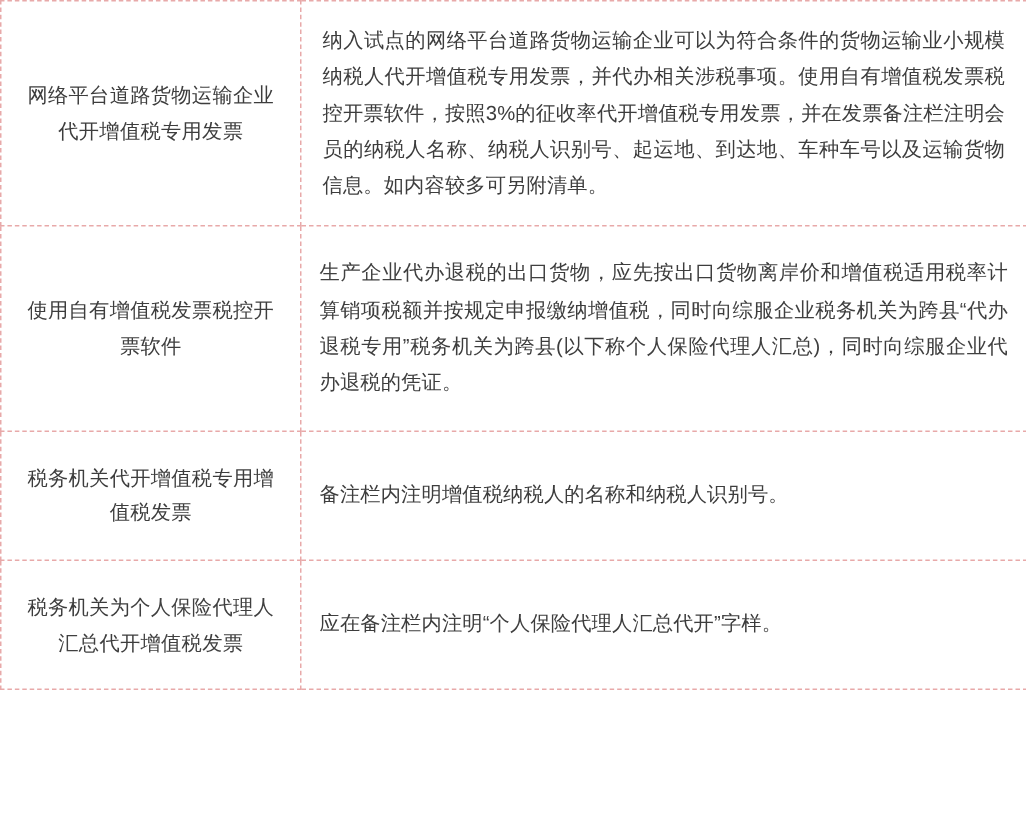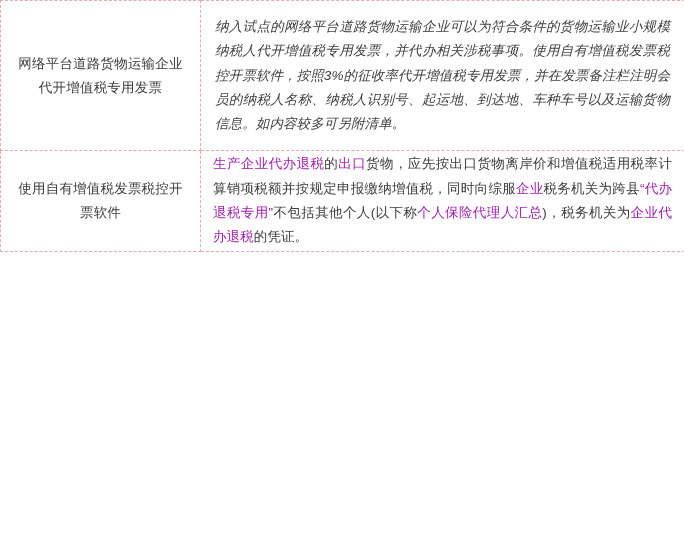--- a/index.html
+++ b/index.html
@@ -21,53 +21,61 @@
   }
   table.doc-table {
     width: 684px;
     border-collapse: collapse;
     table-layout: fixed;
   }
   table.doc-table td {
     border: 1px dashed #e8a9a9;
     vertical-align: middle;
     background: #ffffff;
-    padding: 1px 12px;
+    padding: 19px 12px;
     box-sizing: border-box;
   }
   td.col-left {
     width: 200px;
     text-align: center;
     font-size: 13.5px;
     line-height: 1.75;
     color: #3d3d3d;
     letter-spacing: 0.2px;
   }
   td.col-right {
     width: 484px;
     text-align: justify;
     font-size: 13.5px;
     line-height: 1.8;
     color: #3d3d3d;
     letter-spacing: 0.1px;
   }
   .hl {
-    color: #a21caf;
+    color: #404040;
   }
-  .row-1 .col-right { padding: 14px 14px; font-style: italic; }
+  .row-1 .col-right { padding: 14px 14px; }
 </style>
 </head>
 <body>
 
 <div class="table-wrap">
   <table class="doc-table">
     <tbody>
       <tr class="row-1">
         <td class="col-left">网络平台道路货物运输企业代开增值税专用发票</td>
         <td class="col-right"><span>纳入试点的网络平台道路货物运输企业可以为符合条件的货物运输业小规模纳税人代开增值税专用发票，并代办相关涉税事项。使用自有增值税发票税控开票软件，按照3%的征收率代开增值税专用发票，并在发票备注栏注明会员的纳税人名称、纳税人识别号、起运地、到达地、车种车号以及运输货物信息。如内容较多可另附清单。</span></td>
       </tr>
       <tr class="row-2">
         <td class="col-left">使用自有增值税发票税控开票软件</td>
-        <td class="col-right"><span class="hl">生产企业代办退税</span><span>的</span><span class="hl">出口</span><span>货物，应先按出口货物离岸价和增值税适用税率计算销项税额并按规定申报缴纳增值税，同时向综服</span><span class="hl">企业</span><span>税务机关为跨县</span><span class="hl">“代办退税专用”</span><span>不包括其他个人(以下称</span><span class="hl">个人保险代理人汇总</span><span>)，税务机关为</span><span class="hl">企业代办退税</span><span>的凭证。</span></td>
+        <td class="col-right"><span class="hl">生产企业代办退税</span><span>的</span><span class="hl">出口</span><span>货物，应先按出口货物离岸价和增值税适用税率计算销项税额并按规定申报缴纳增值税，同时向综服</span><span class="hl">企业</span><span>税务机关为跨县</span><span class="hl">“代办退税专用”</span><span>税务机关为跨县(以下称</span><span class="hl">个人保险代理人汇总</span><span>)，同时向综服</span><span class="hl">企业代办退税</span><span>的凭证。</span></td>
+      </tr>
+      <tr class="row-3">
+        <td class="col-left">税务机关代开增值税专用增值税发票</td>
+        <td class="col-right"><span>备注栏内注明增值税纳税人的名称和纳税人识别号。</span></td>
+      </tr>
+      <tr class="row-4">
+        <td class="col-left"><span>税务机关为</span><span class="hl">个人保险代理人汇总</span><span>代开</span><span class="hl">增值税发票</span></td>
+        <td class="col-right"><span>应在备注栏内注明</span><span class="hl">“个人</span><span>保险代理人</span><span class="hl">汇总</span><span>代开”字样。</span></td>
       </tr>
     </tbody>
   </table>
 </div>
 
 </body></html>

